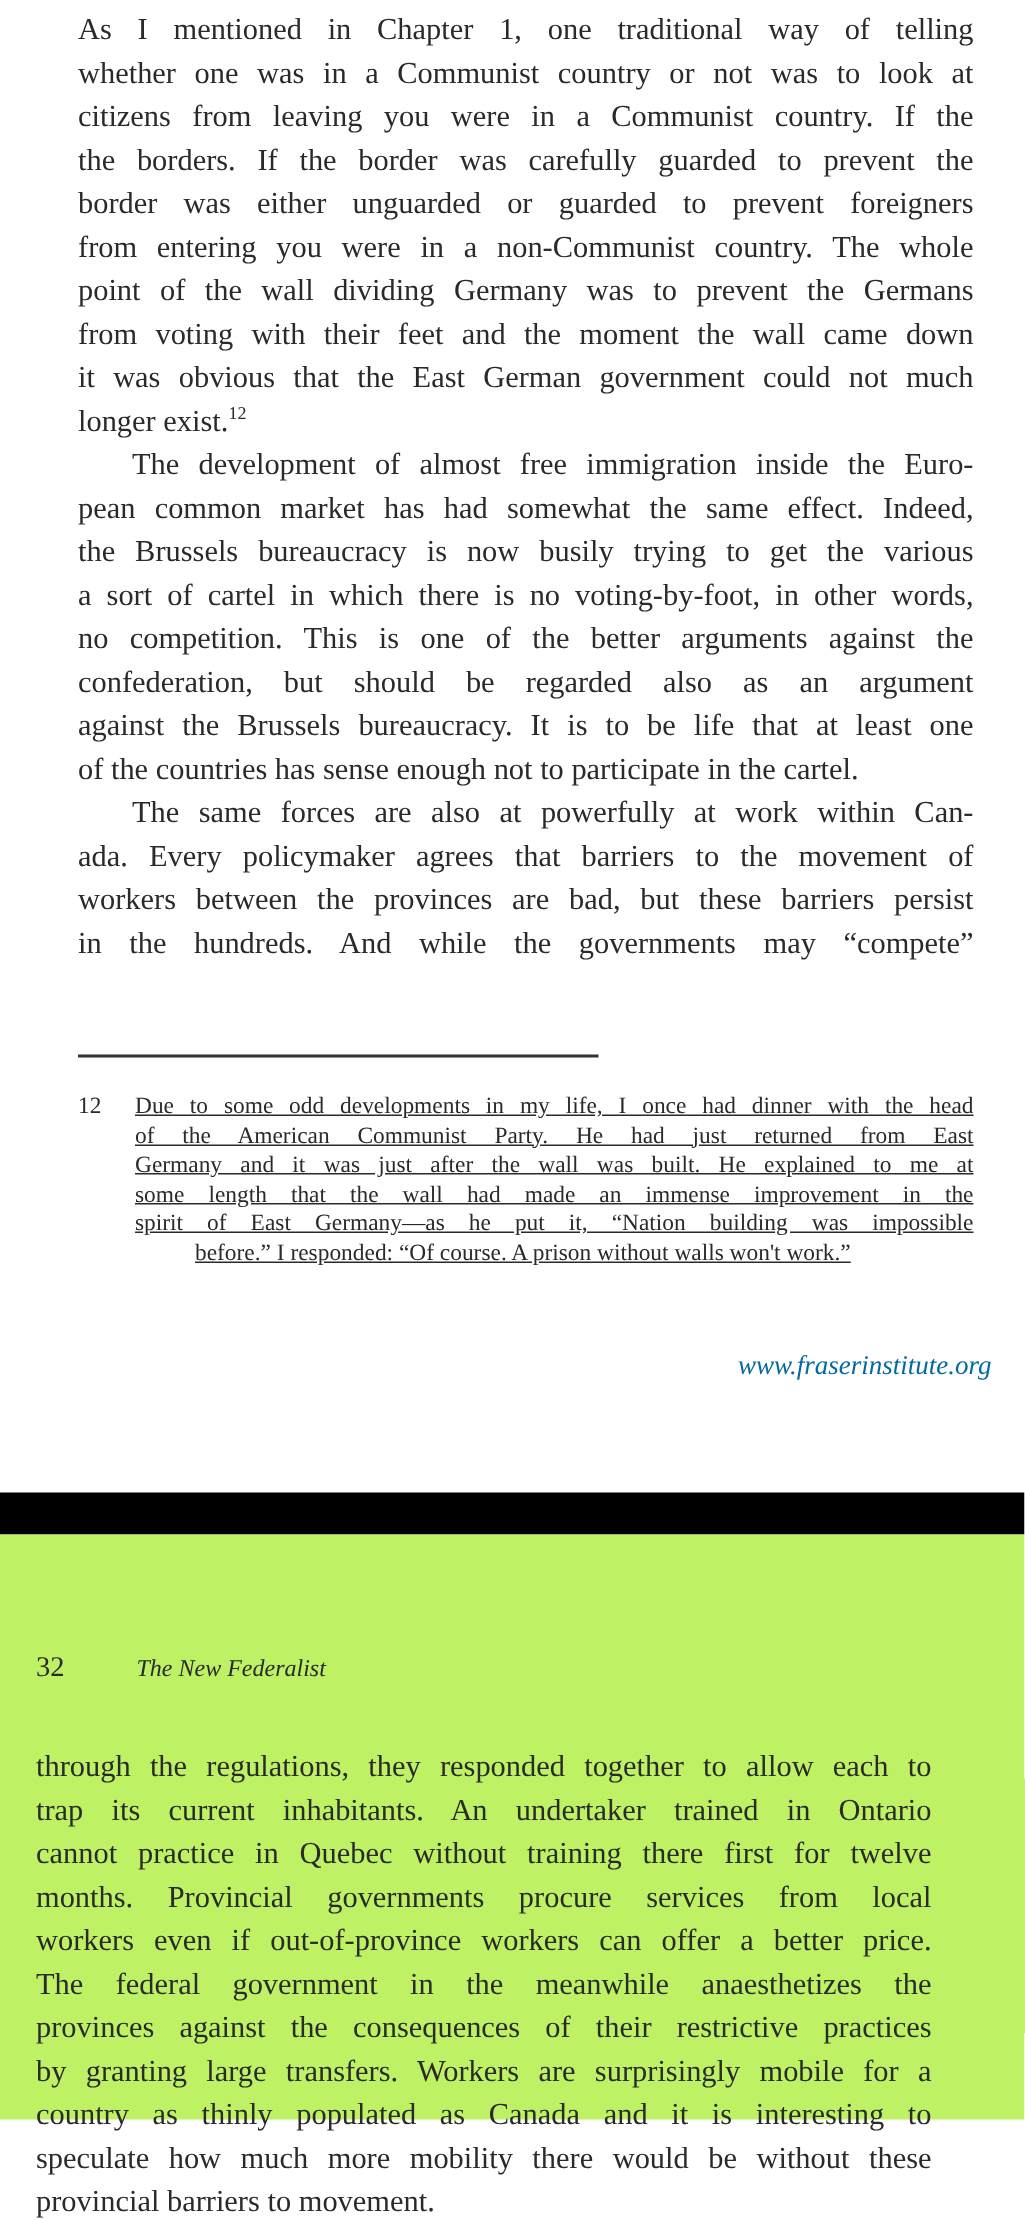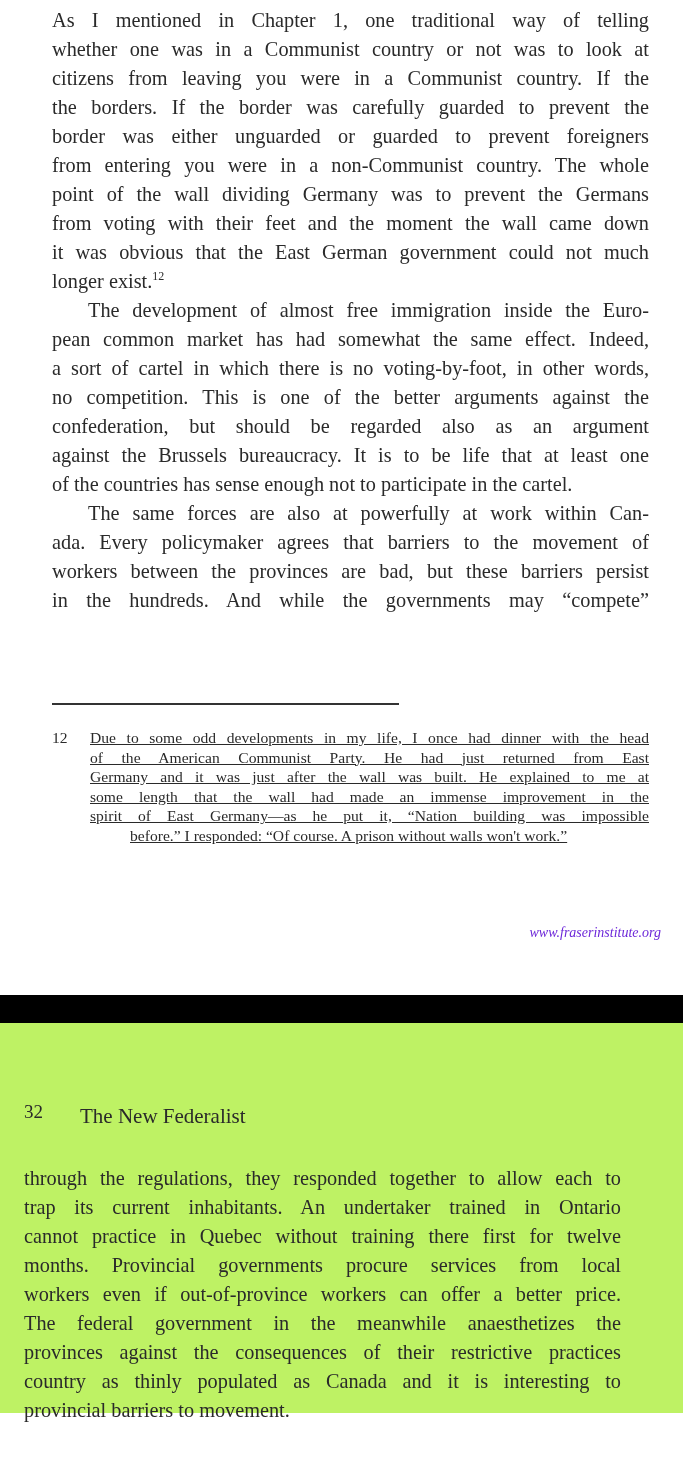--- a/index.html
+++ b/index.html
@@ -9,26 +9,26 @@
   .line { display: block; text-align: justify; text-align-last: justify; white-space: nowrap; height: 29px; }
   .line.last { text-align-last: left; }
   .indent { text-indent: 36px; }
   sup { font-size: 12px; vertical-align: 8px; line-height: 0; }
   .rule { position: absolute; left: 52px; top: 703px; width: 347px; height: 1.5px; background: #333; }
   .fn { position: absolute; left: 52px; top: 728px; width: 597px; font-size: 15.6px; line-height: 19.5px; }
   .fn-num { position: absolute; left: 0; top: 0; }
   .fn-body { position: absolute; left: 38px; width: 559px; text-decoration: underline; }
   .fn-line { display: block; text-align: justify; text-align-last: justify; white-space: nowrap; height: 19.5px; }
   .fn-line.last { text-align-last: left; margin-left: 40px; }
-  .url { position: absolute; right: 34px; top: 925px; font-style: italic; font-size: 14px; color: #6d28d9; }
+  .url { position: absolute; right: 34px; top: 900px; font-style: italic; font-size: 18px; color: #0369a1; }
   .divider { position: absolute; left: 0; top: 995px; width: 683px; height: 28px; background: #000; }
   .page-b { position: absolute; left: 0; top: 1023px; width: 683px; height: 390px; background: #bef264; }
   .running-head { position: absolute; left: 24px; top: 78px; font-size: 19px; }
   .page-num { position: absolute; left: 0; top: 0; }
-  .book-title { position: absolute; left: 56px; top: 3px; font-size: 21px; white-space: nowrap; }
+  .book-title { position: absolute; left: 67px; top: 3px; font-style: italic; font-size: 16px; white-space: nowrap; }
   .body-text-b { position: absolute; left: 24px; top: 141px; width: 597px; font-size: 20.3px; line-height: 29px; }
 </style>
 </head>
 <body>
 
 <div class="page-a">
   <div class="body-text" style="top:6px;">
     <div>
       <span class="line">As I mentioned in Chapter 1, one traditional way of telling</span>
       <span class="line">whether one was in a Communist country or not was to look at</span>
@@ -37,20 +37,21 @@
       <span class="line">border was either unguarded or guarded to prevent foreigners</span>
       <span class="line">from entering you were in a non-Communist country. The whole</span>
       <span class="line">point of the wall dividing Germany was to prevent the Germans</span>
       <span class="line">from voting with their feet and the moment the wall came down</span>
       <span class="line">it was obvious that the East German government could not much</span>
       <span class="line last"><span>longer exist.</span><sup>12</sup></span>
     </div>
     <div>
       <span class="line indent">The development of almost free immigration inside the Euro-</span>
       <span class="line">pean common market has had somewhat the same effect. Indeed,</span>
+      <span class="line">the Brussels bureaucracy is now busily trying to get the various</span>
       <span class="line">a sort of cartel in which there is no voting-by-foot, in other words,</span>
       <span class="line">no competition. This is one of the better arguments against the</span>
       <span class="line">confederation, but should be regarded also as an argument</span>
       <span class="line">against the Brussels bureaucracy. It is to be life that at least one</span>
       <span class="line last">of the countries has sense enough not to participate in the cartel.</span>
     </div>
     <div>
       <span class="line indent">The same forces are also at powerfully at work within Can-</span>
       <span class="line">ada. Every policymaker agrees that barriers to the movement of</span>
       <span class="line">workers between the provinces are bad, but these barriers persist</span>
@@ -83,16 +84,18 @@
     <span class="book-title">The New Federalist</span>
   </div>
   <div class="body-text-b">
     <span class="line">through the regulations, they responded together to allow each to</span>
     <span class="line">trap its current inhabitants. An undertaker trained in Ontario</span>
     <span class="line">cannot practice in Quebec without training there first for twelve</span>
     <span class="line">months. Provincial governments procure services from local</span>
     <span class="line">workers even if out-of-province workers can offer a better price.</span>
     <span class="line">The federal government in the meanwhile anaesthetizes the</span>
     <span class="line">provinces against the consequences of their restrictive practices</span>
+    <span class="line">by granting large transfers. Workers are surprisingly mobile for a</span>
     <span class="line">country as thinly populated as Canada and it is interesting to</span>
+    <span class="line">speculate how much more mobility there would be without these</span>
     <span class="line last">provincial barriers to movement.</span>
   </div>
 </div>
 
 </body></html>

